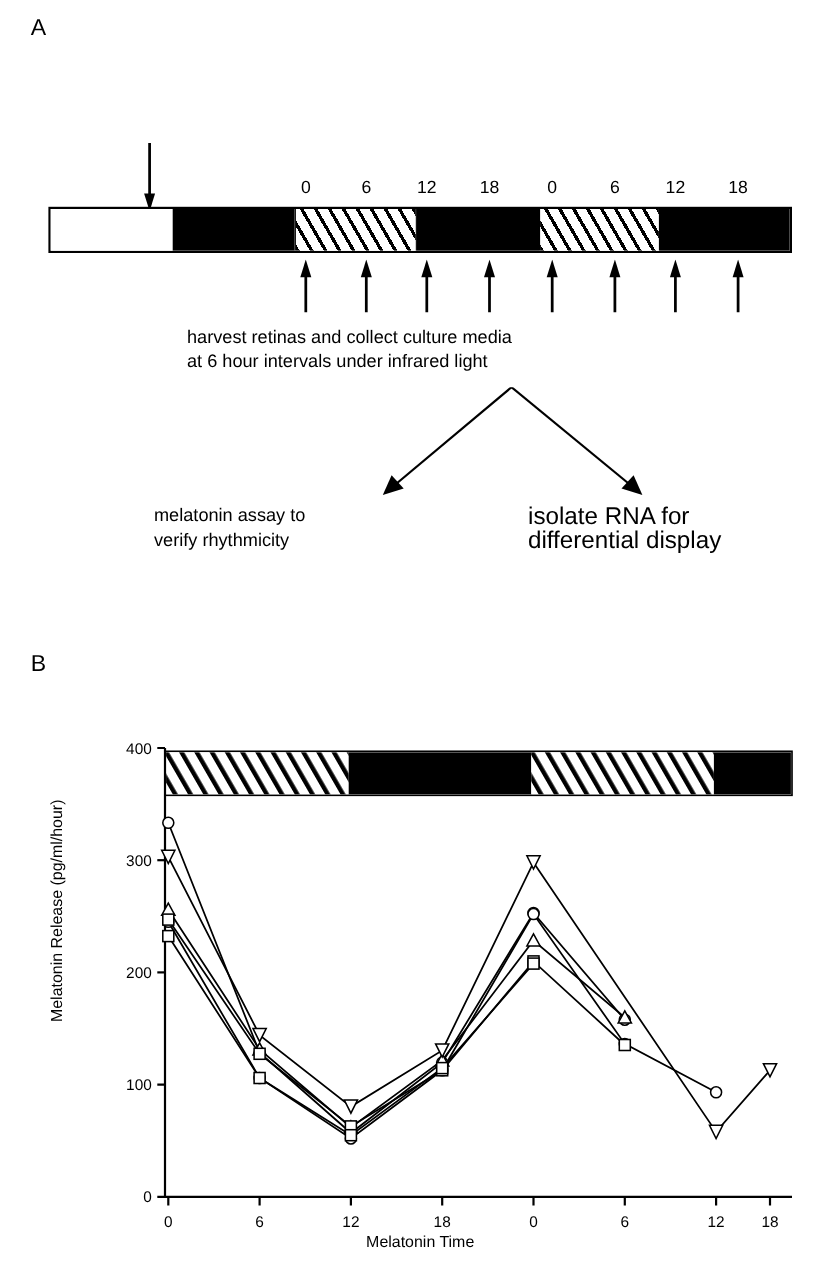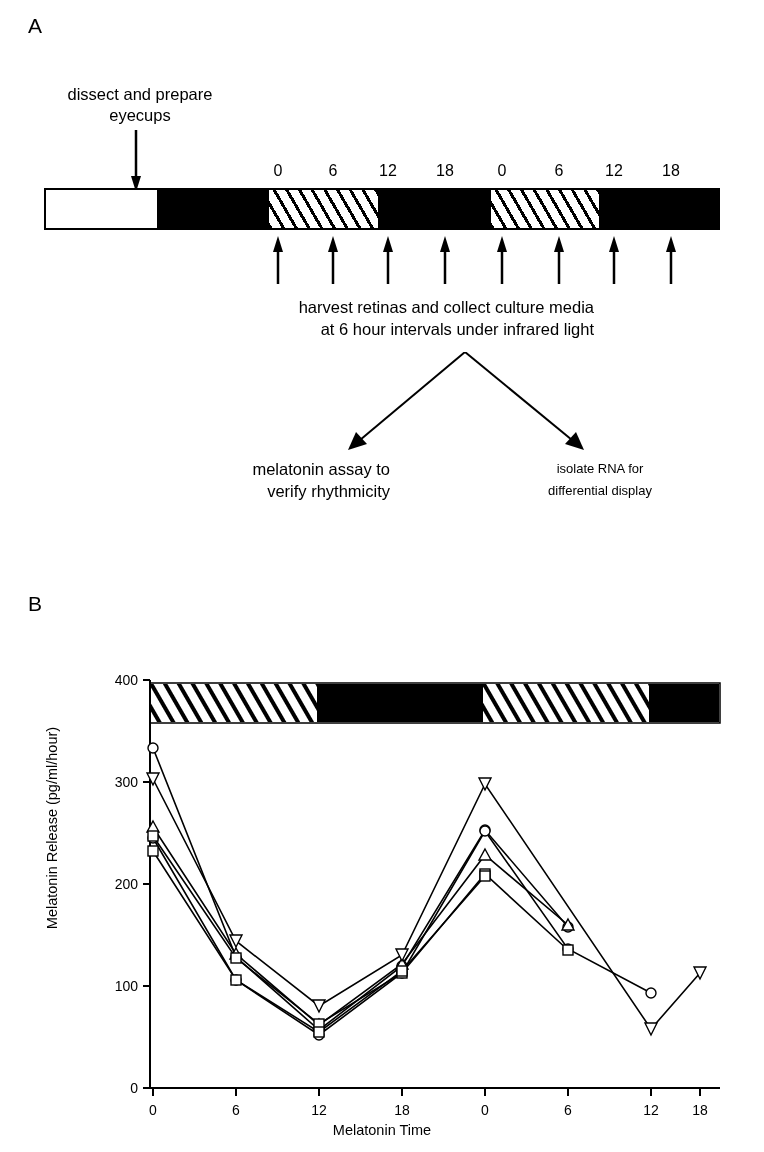--- a/index.html
+++ b/index.html
@@ -88,47 +88,47 @@
     position: absolute;
     top: 236px;
     width: 12px;
     height: 48px;
   }
   #harvest-label {
     position: absolute;
     left: 170px;
     top: 296px;
     width: 424px;
-    text-align: right;
+    text-align: left;
     font-size: 16.5px;
     line-height: 22px;
   }
   #fork-svg {
     position: absolute;
     left: 300px;
     top: 352px;
     width: 330px;
     height: 110px;
   }
   #melatonin-assay-label {
     position: absolute;
     left: 140px;
     top: 458px;
     width: 250px;
-    text-align: right;
+    text-align: left;
     font-size: 16.5px;
     line-height: 22px;
   }
   #isolate-rna-label {
     position: absolute;
     left: 480px;
     top: 458px;
     width: 240px;
-    text-align: center;
-    font-size: 13px;
+    text-align: left;
+    font-size: 22px;
     line-height: 22px;
   }
 
   
   #panel-b {
     position: absolute;
     left: 0; top: 570px;
     width: 764px; height: 582px;
   }
   #y-axis-title {
@@ -150,22 +150,20 @@
     font-size: 14.5px;
   }
 </style>
 </head>
 <body>
 
 <div id="panel-a">
 
   <div class="panel-letter" id="panel-a-letter">A</div>
 
-  <div id="dissect-label" style="white-space:pre-line;">dissect and prepare
-eyecups</div>
 
   <svg id="dissect-arrow" viewBox="0 0 12 62">
     <line x1="6" y1="0" x2="6" y2="50" stroke="#000" stroke-width="2.5"></line>
     <polygon points="6,62 1,46 11,46" fill="#000"></polygon>
   </svg>
 
   <div id="timeline-bar">
     <div class="seg seg-white" style="width:16.5%"></div>
     <div class="seg seg-dark" style="width:16.5%"></div>
     <div class="seg seg-hatch" style="width:16.5%"></div>

